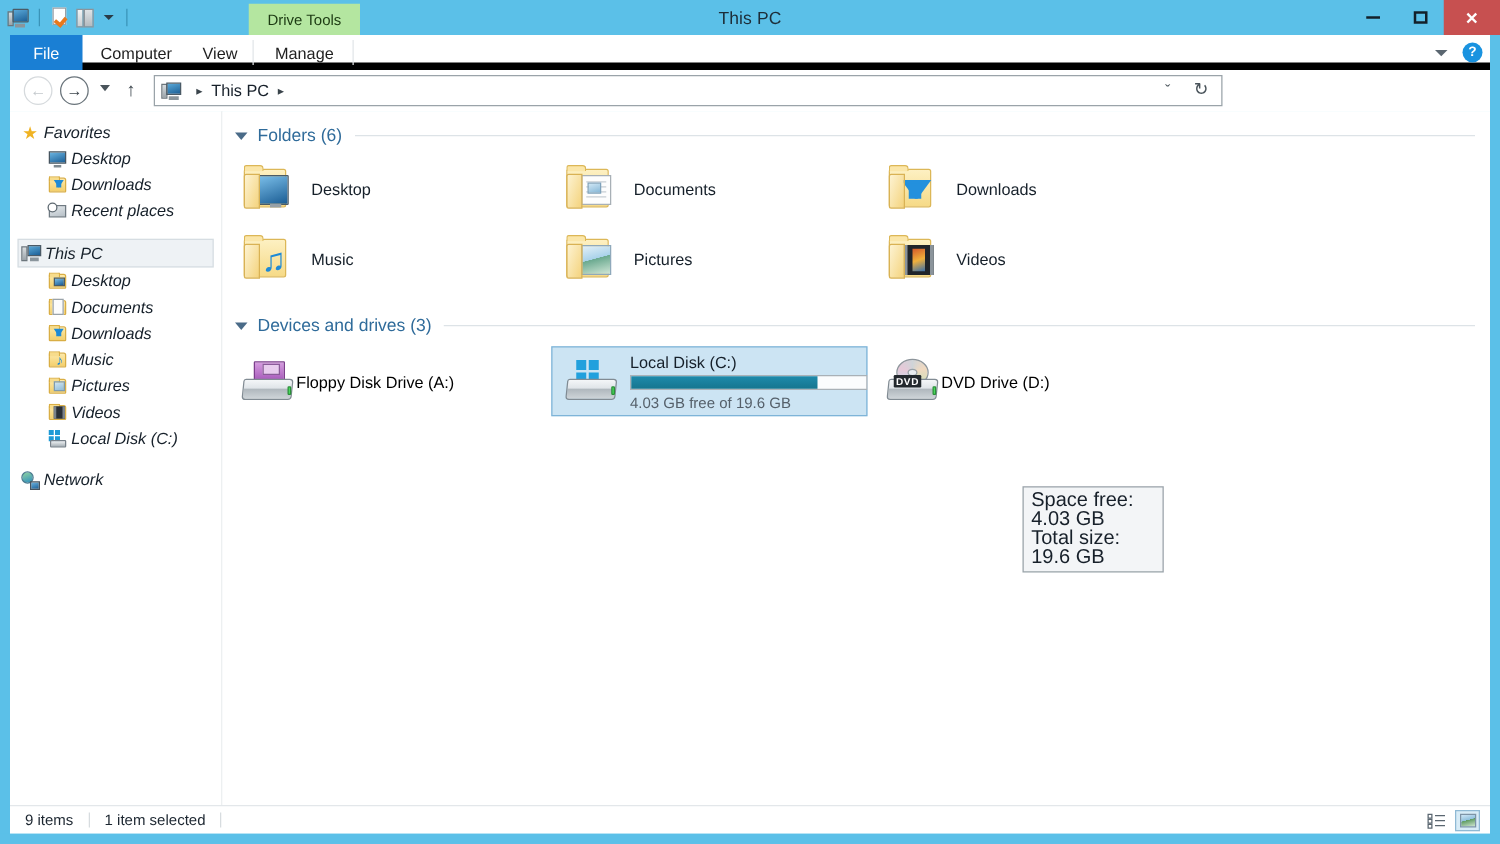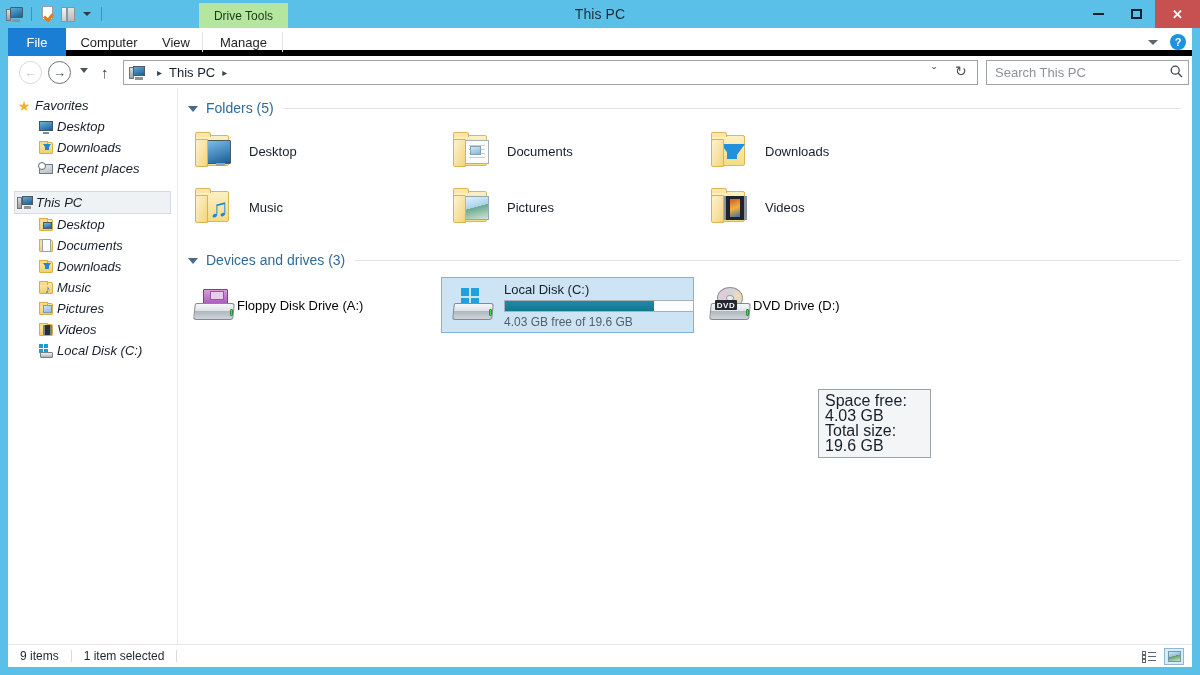--- a/index.html
+++ b/index.html
@@ -328,29 +328,20 @@
           <div class="base"></div>
       </div>
       <span class="crumb-sep">▸</span>
       <span class="crumb-txt">This PC</span>
       <span class="crumb-sep">▸</span>
     </div>
 
     <div class="addr-chev">ˇ</div>
     <div class="addr-refresh">↻</div>
 
-    <div class="searchbox">
-      <div class="ph">Search This PC</div>
-      <div class="mag">
-        <svg width="13" height="13" viewBox="0 0 13 13">
-            <circle cx="5.2" cy="5.2" r="4" fill="none" stroke="#3d464d" stroke-width="1.3"></circle>
-            <line x1="8.2" y1="8.2" x2="12" y2="12" stroke="#3d464d" stroke-width="1.3"></line>
-          </svg>
-      </div>
-    </div>
   </div>
 
   <div class="content">
 
     <div class="navpane">
 
       <div class="navitem">
         <div class="ic ic-star">★</div>
         <span class="lbl">Favorites</span>
       </div>
@@ -436,27 +427,34 @@
               <i style="left:0;top:5px"></i>
               <i style="left:5px;top:5px"></i>
             </div>
           <div class="drv"></div>
         </div>
         <span class="lbl">Local Disk (C:)</span>
       </div>
 
       <div class="navspace"></div>
 
+      <div class="navitem">
+        <div class="ic ic-net">
+            <div class="gl"></div>
+            <div class="pc2"></div>
+          </div>
+        <span class="lbl">Network</span>
+      </div>
     </div>
 
     <div class="filearea">
 
       <div class="group-head">
         <div class="group-tri"></div>
-        <div class="group-title">Folders (5)</div>
+        <div class="group-title">Folders (6)</div>
         <div class="group-rule"></div>
       </div>
 
       <div class="tilegrid">
         <div class="tile">
           <div class="bigfolder">
             <div class="back"></div>
               <div class="art art-desktop"></div>
               <div class="front"></div>
               <div class="tab"></div>

